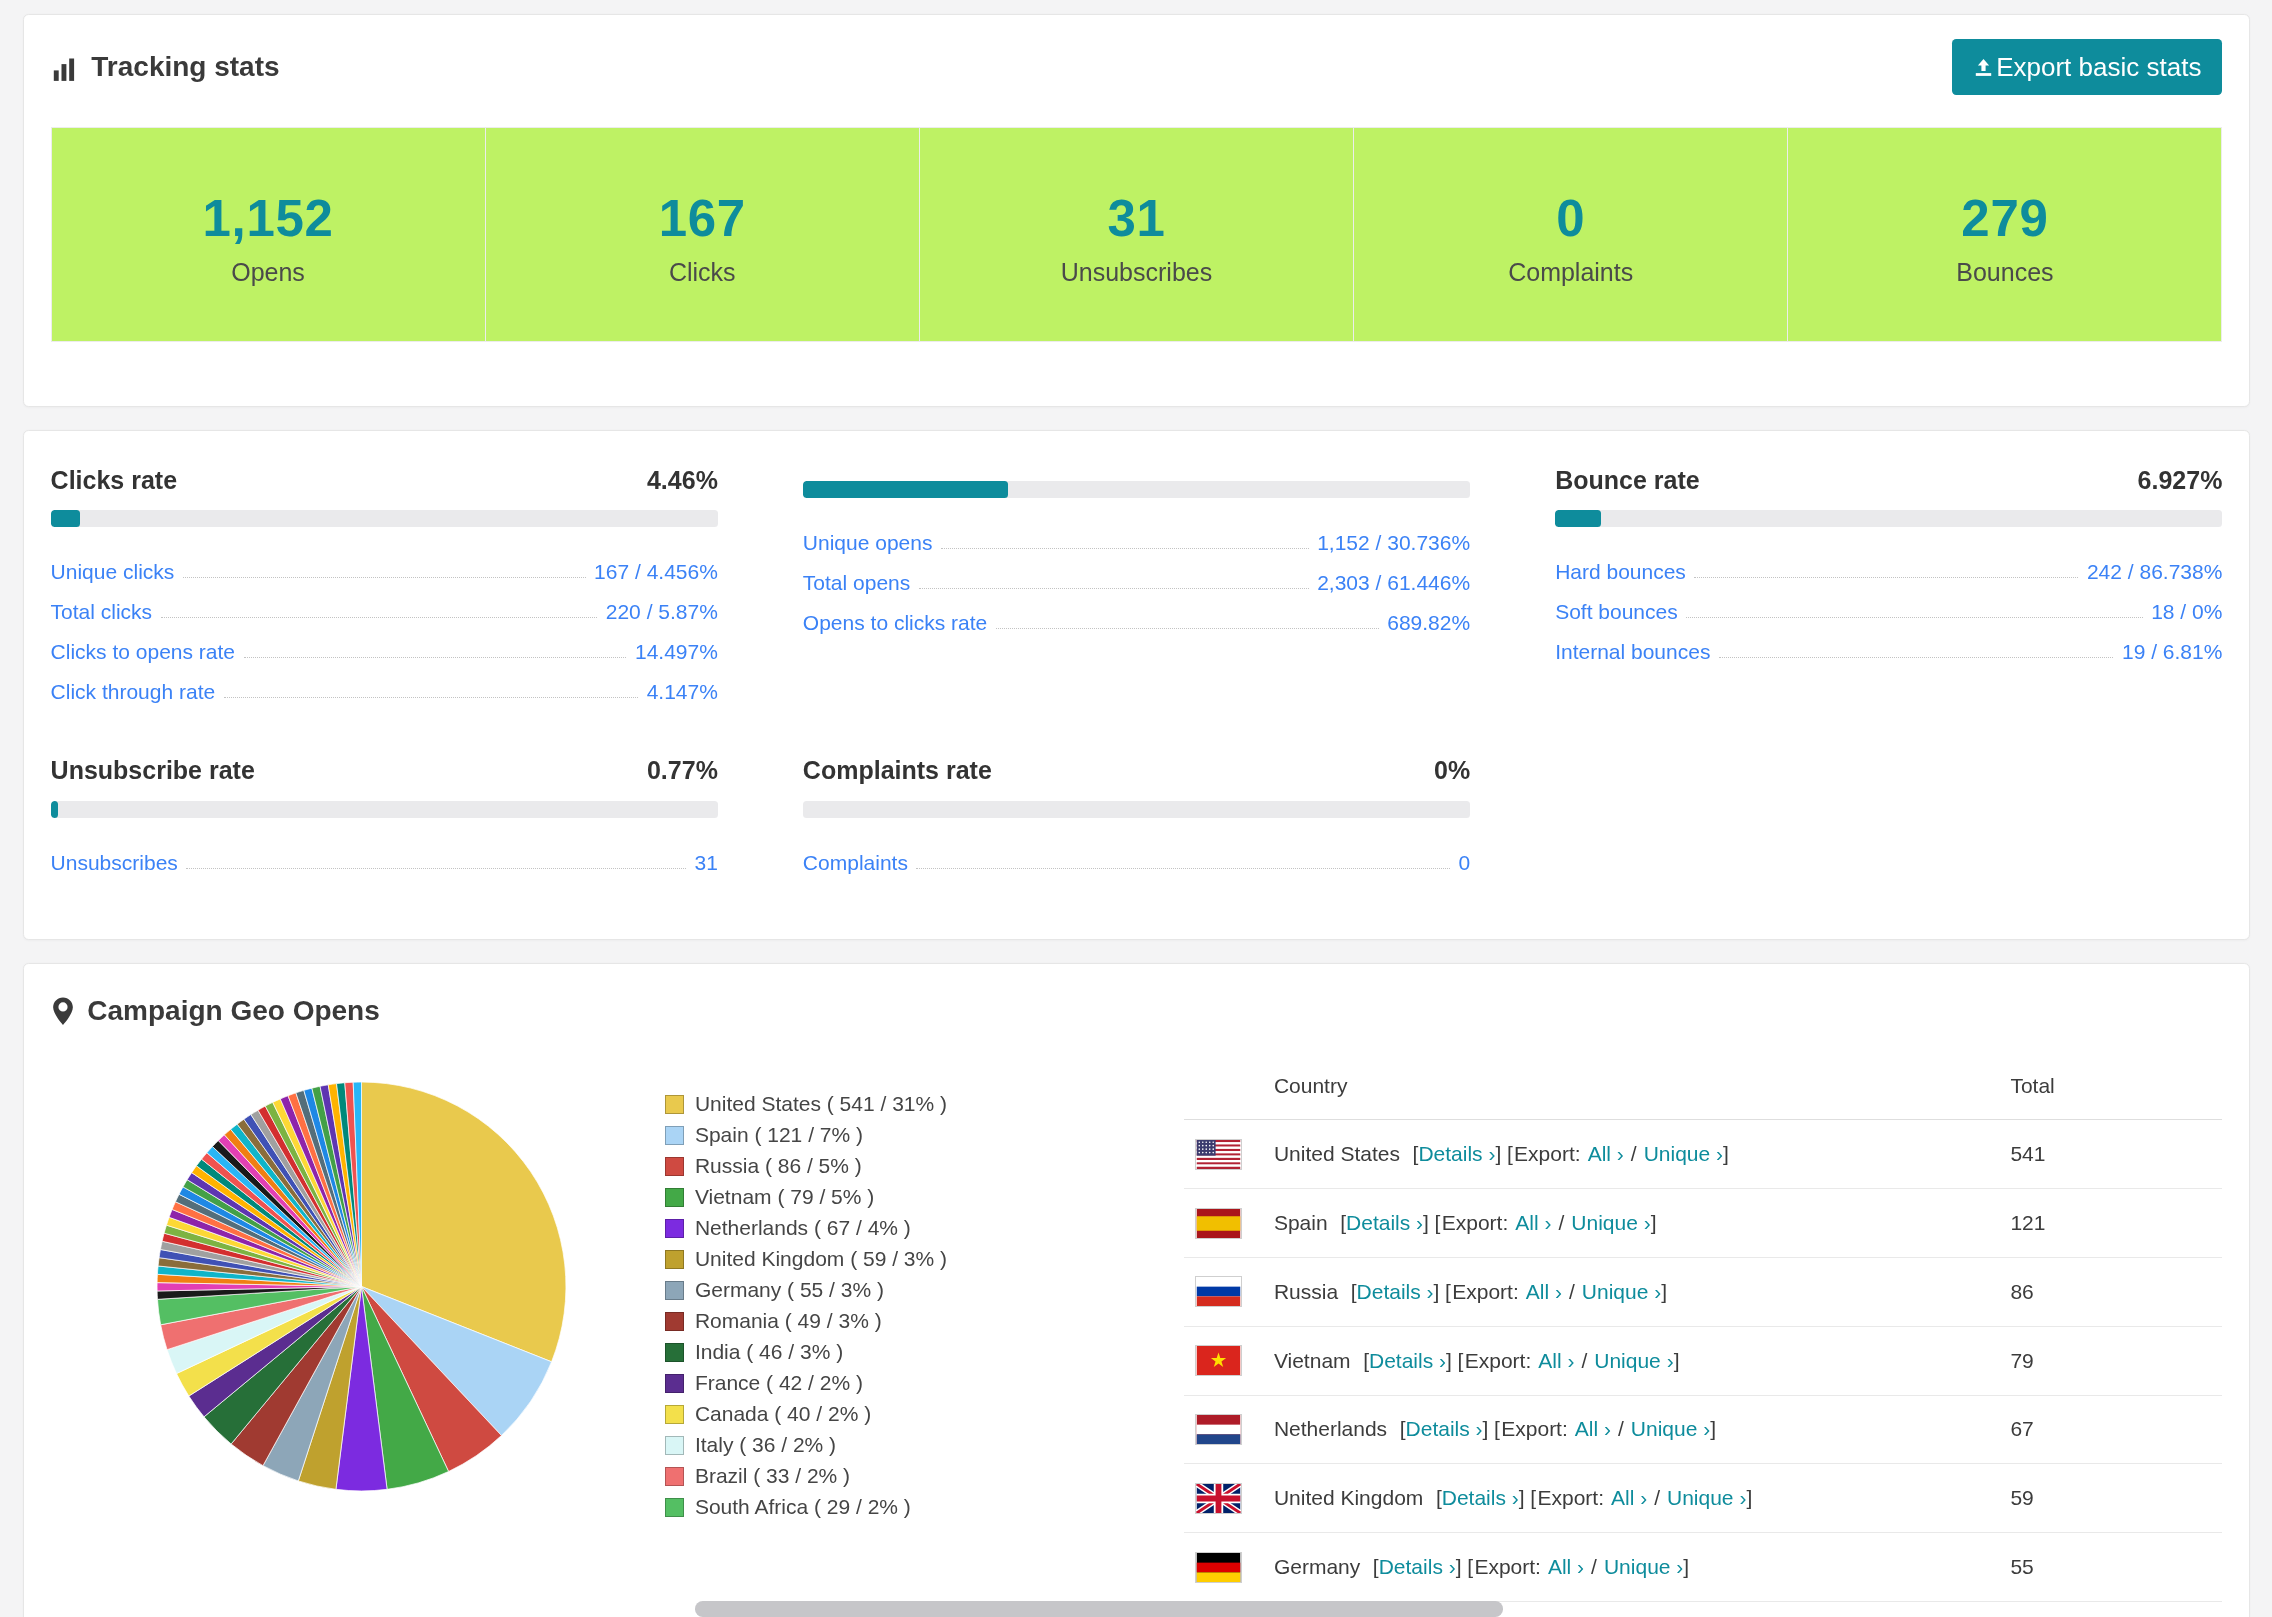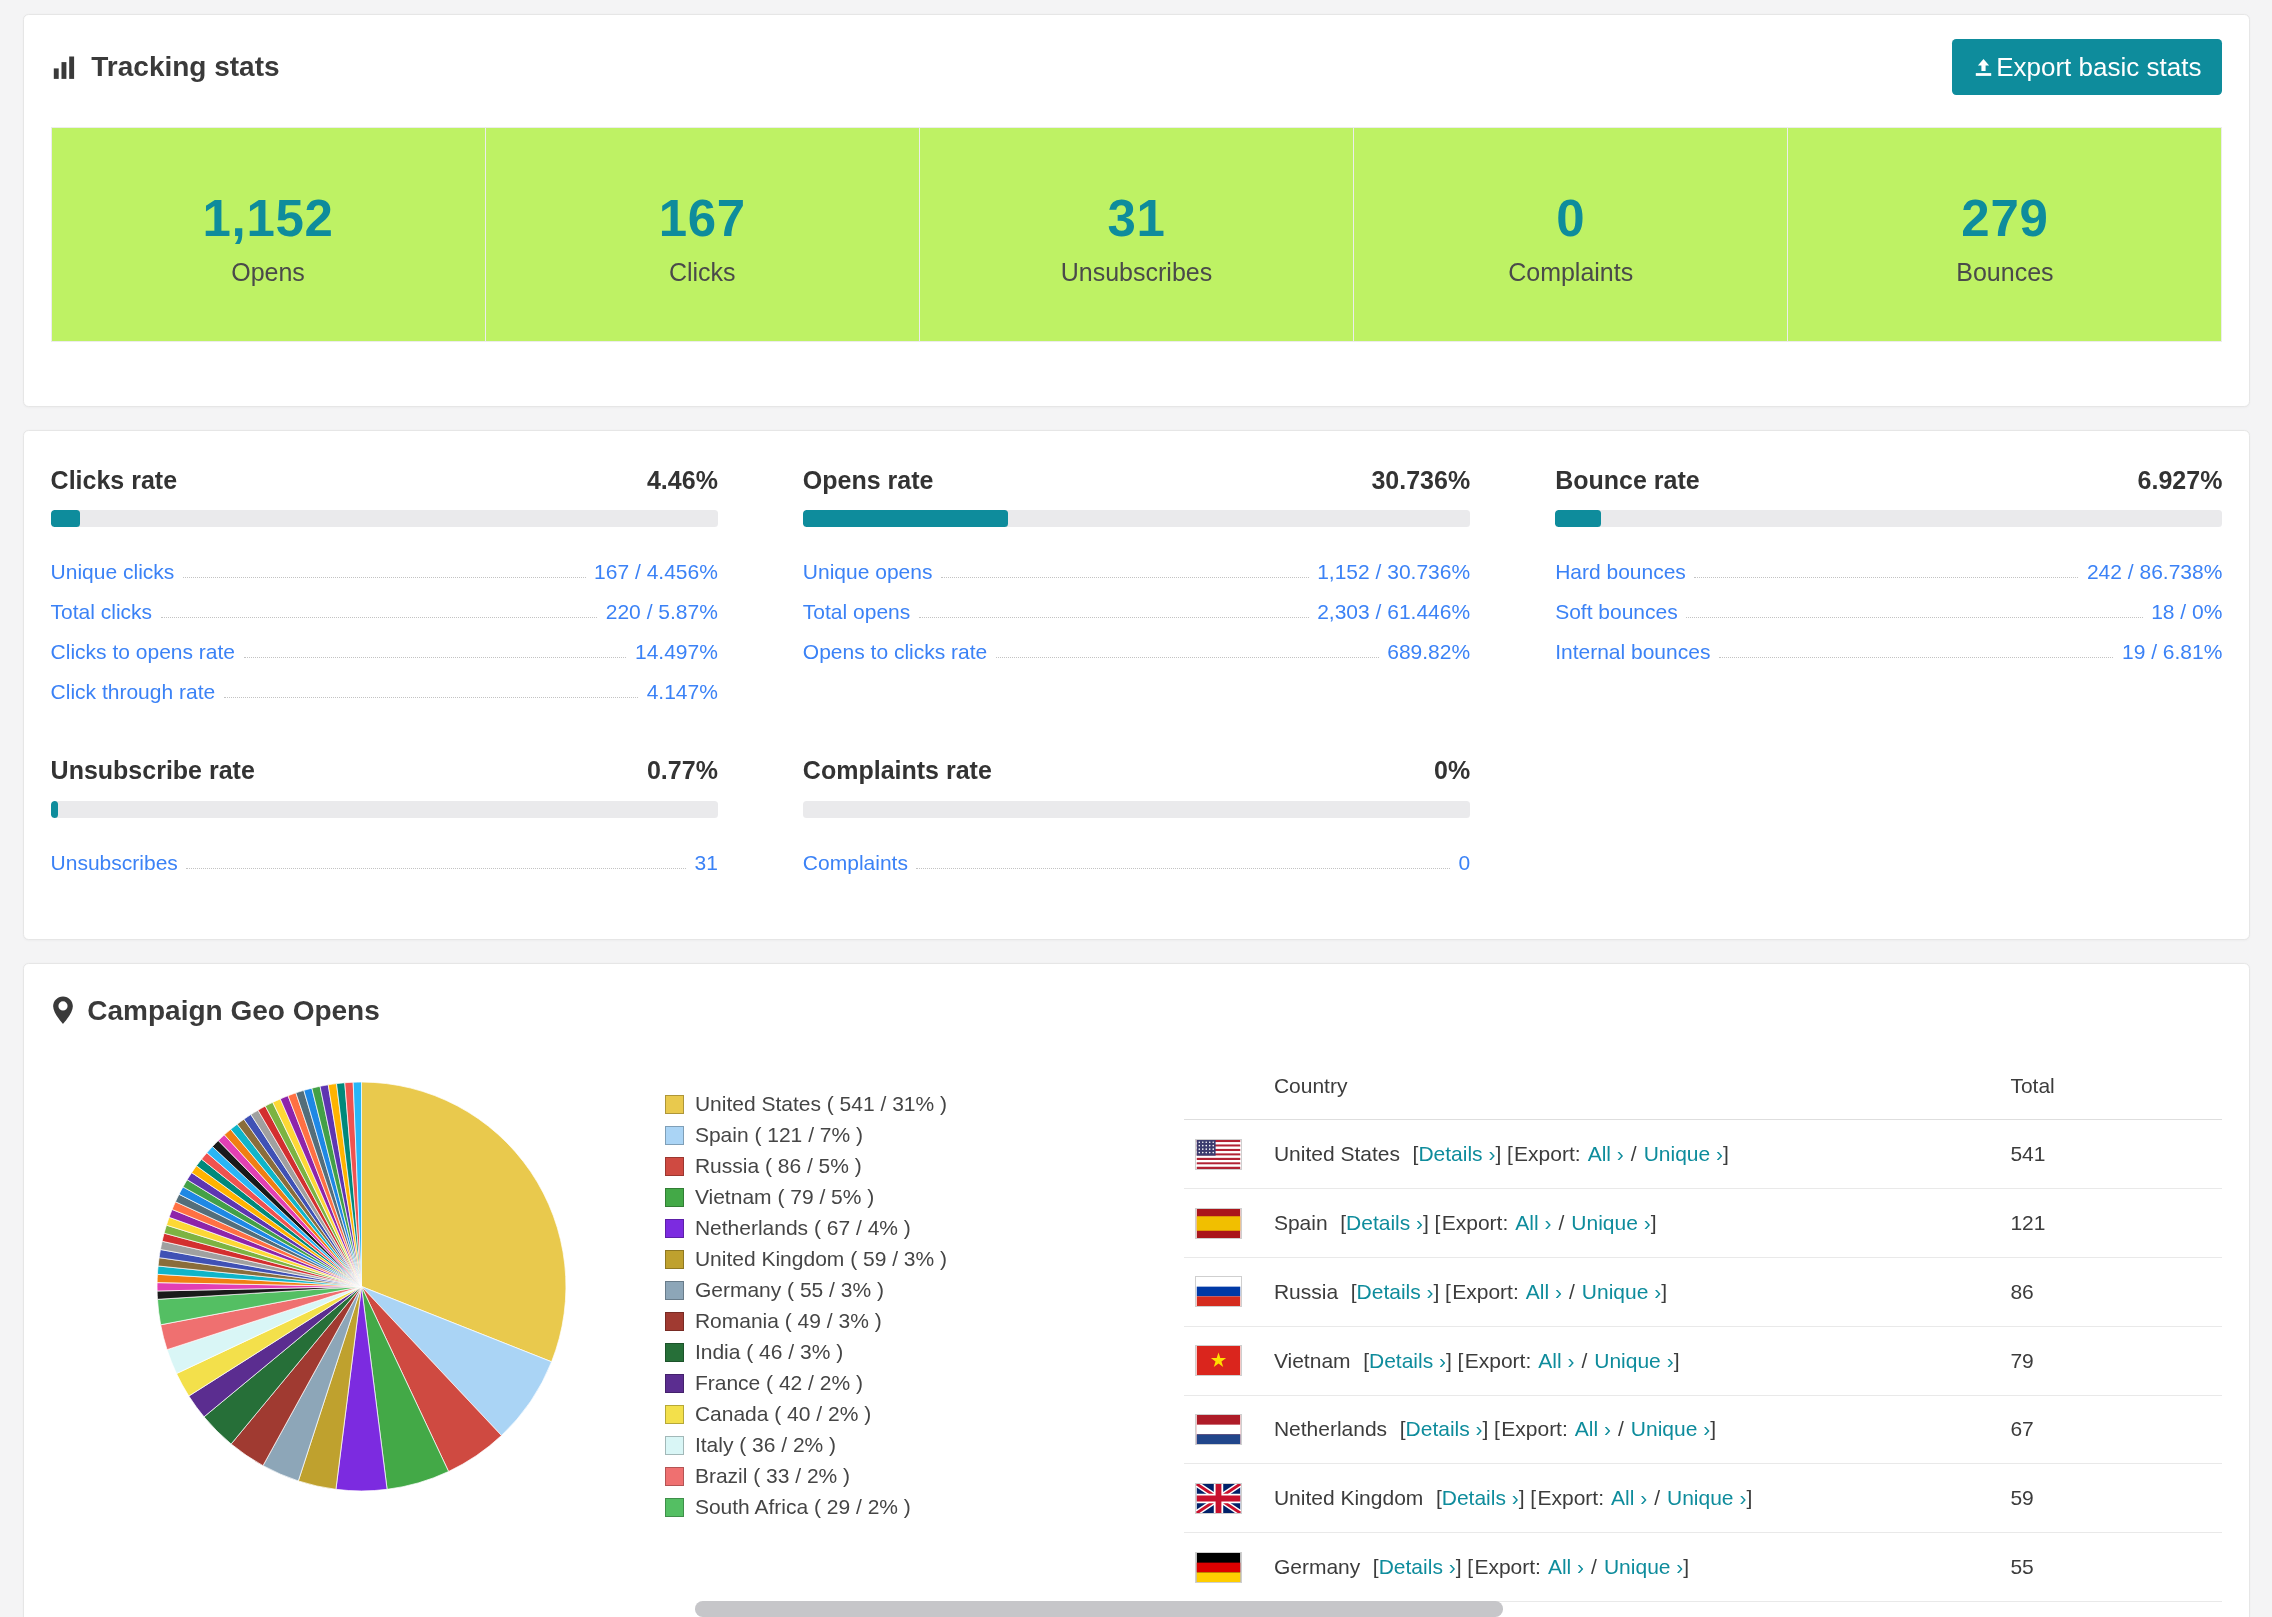--- a/index.html
+++ b/index.html
@@ -14,21 +14,21 @@
   .card{
     background:#fff;
     border:0.7px solid #e6e6e6;
     border-radius:5.6px;
     margin:0 22.6px;
     box-shadow:0 0.7px 2.1px rgba(0,0,0,.03);
   }
   
   #card-tracking{ margin-top:14px; padding:24px 27px 64px; }
   .card-head{ display:flex; justify-content:space-between; align-items:center; min-height:51px; }
-  .card-title{ display:flex; align-items:center; gap:12.7px; font-size:28px; font-weight:600; color:#3a3a3a; }
+  .card-title{ display:flex; align-items:flex-end; gap:12.7px; font-size:28px; font-weight:600; color:#3a3a3a; }
   .title-icon svg{ display:block; }
   .export-btn{
     display:flex; align-items:center; gap:2px;
     background:var(--accent); color:#fff; border:none; border-radius:4.2px;
     font-family:inherit; font-size:26px; font-weight:500;
     padding:12.7px 21px; cursor:pointer;
   }
   .stats-row{ display:flex; margin-top:32px; }
   .stat-box{
     flex:1; text-align:center; background:#bef264;
@@ -160,24 +160,20 @@
           </div>
         <div class="rate-row">
             <span>Click through rate</span>
             <span class="leader"></span>
             <span>4.147%</span>
           </div>
       </div>
     </div>
 
     <div class="rate-panel">
-      <div class="rate-head">
-        <span class="rate-title">Opens rate</span>
-        <span class="rate-percent">30.736%</span>
-      </div>
       <div class="rate-bar">
           <div class="rate-fill" style="width: 30.736%;"></div>
         </div>
       <div class="rate-rows">
         <div class="rate-row">
             <span>Unique opens</span>
             <span class="leader"></span>
             <span>1,152 / 30.736%</span>
           </div>
         <div class="rate-row">

